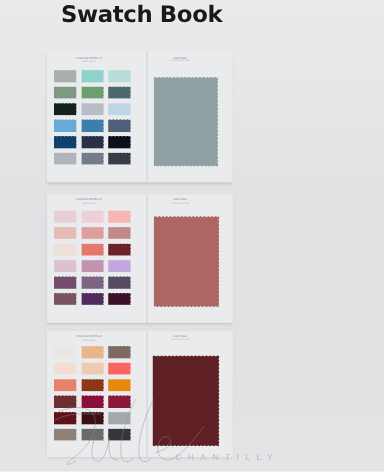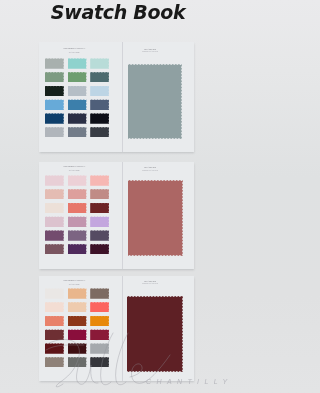--- a/index.html
+++ b/index.html
@@ -1,19 +1,19 @@
 <!DOCTYPE html>
 <html><head>
 <meta charset="utf-8">
 <style>
   html,body{margin:0;padding:0;}
   body{width:236px;height:393px;overflow:hidden;
     font-family:"Liberation Sans",sans-serif;
     background:linear-gradient(180deg,#eaeaec 0%,#e6e7e8 18%,#dfe1e2 45%,#e0e1e2 75%,#e3e4e5 100%);position:relative;}
-  .page{position:absolute;left:0;top:0;width:236px;height:393px;font-style:italic;}
+  .page{position:absolute;left:0;top:0;width:236px;height:393px;}
   .title{position:absolute;left:0;top:1px;width:236px;text-align:center;
     font-size:19px;font-weight:bold;letter-spacing:-0.3px;color:#191919;
     font-family:"DejaVu Sans",sans-serif;}
   .panel{position:absolute;background:#e9ebed;overflow:hidden;
     box-shadow:0 1.5px 2px -0.5px rgba(120,122,130,.30);}
   .panel .fold{position:absolute;top:0;bottom:0;width:1px;
     background:rgba(196,196,204,.6);}
   .sw{position:absolute;}
   .big{position:absolute;}
   .hdr{position:absolute;text-align:center;line-height:1;}

